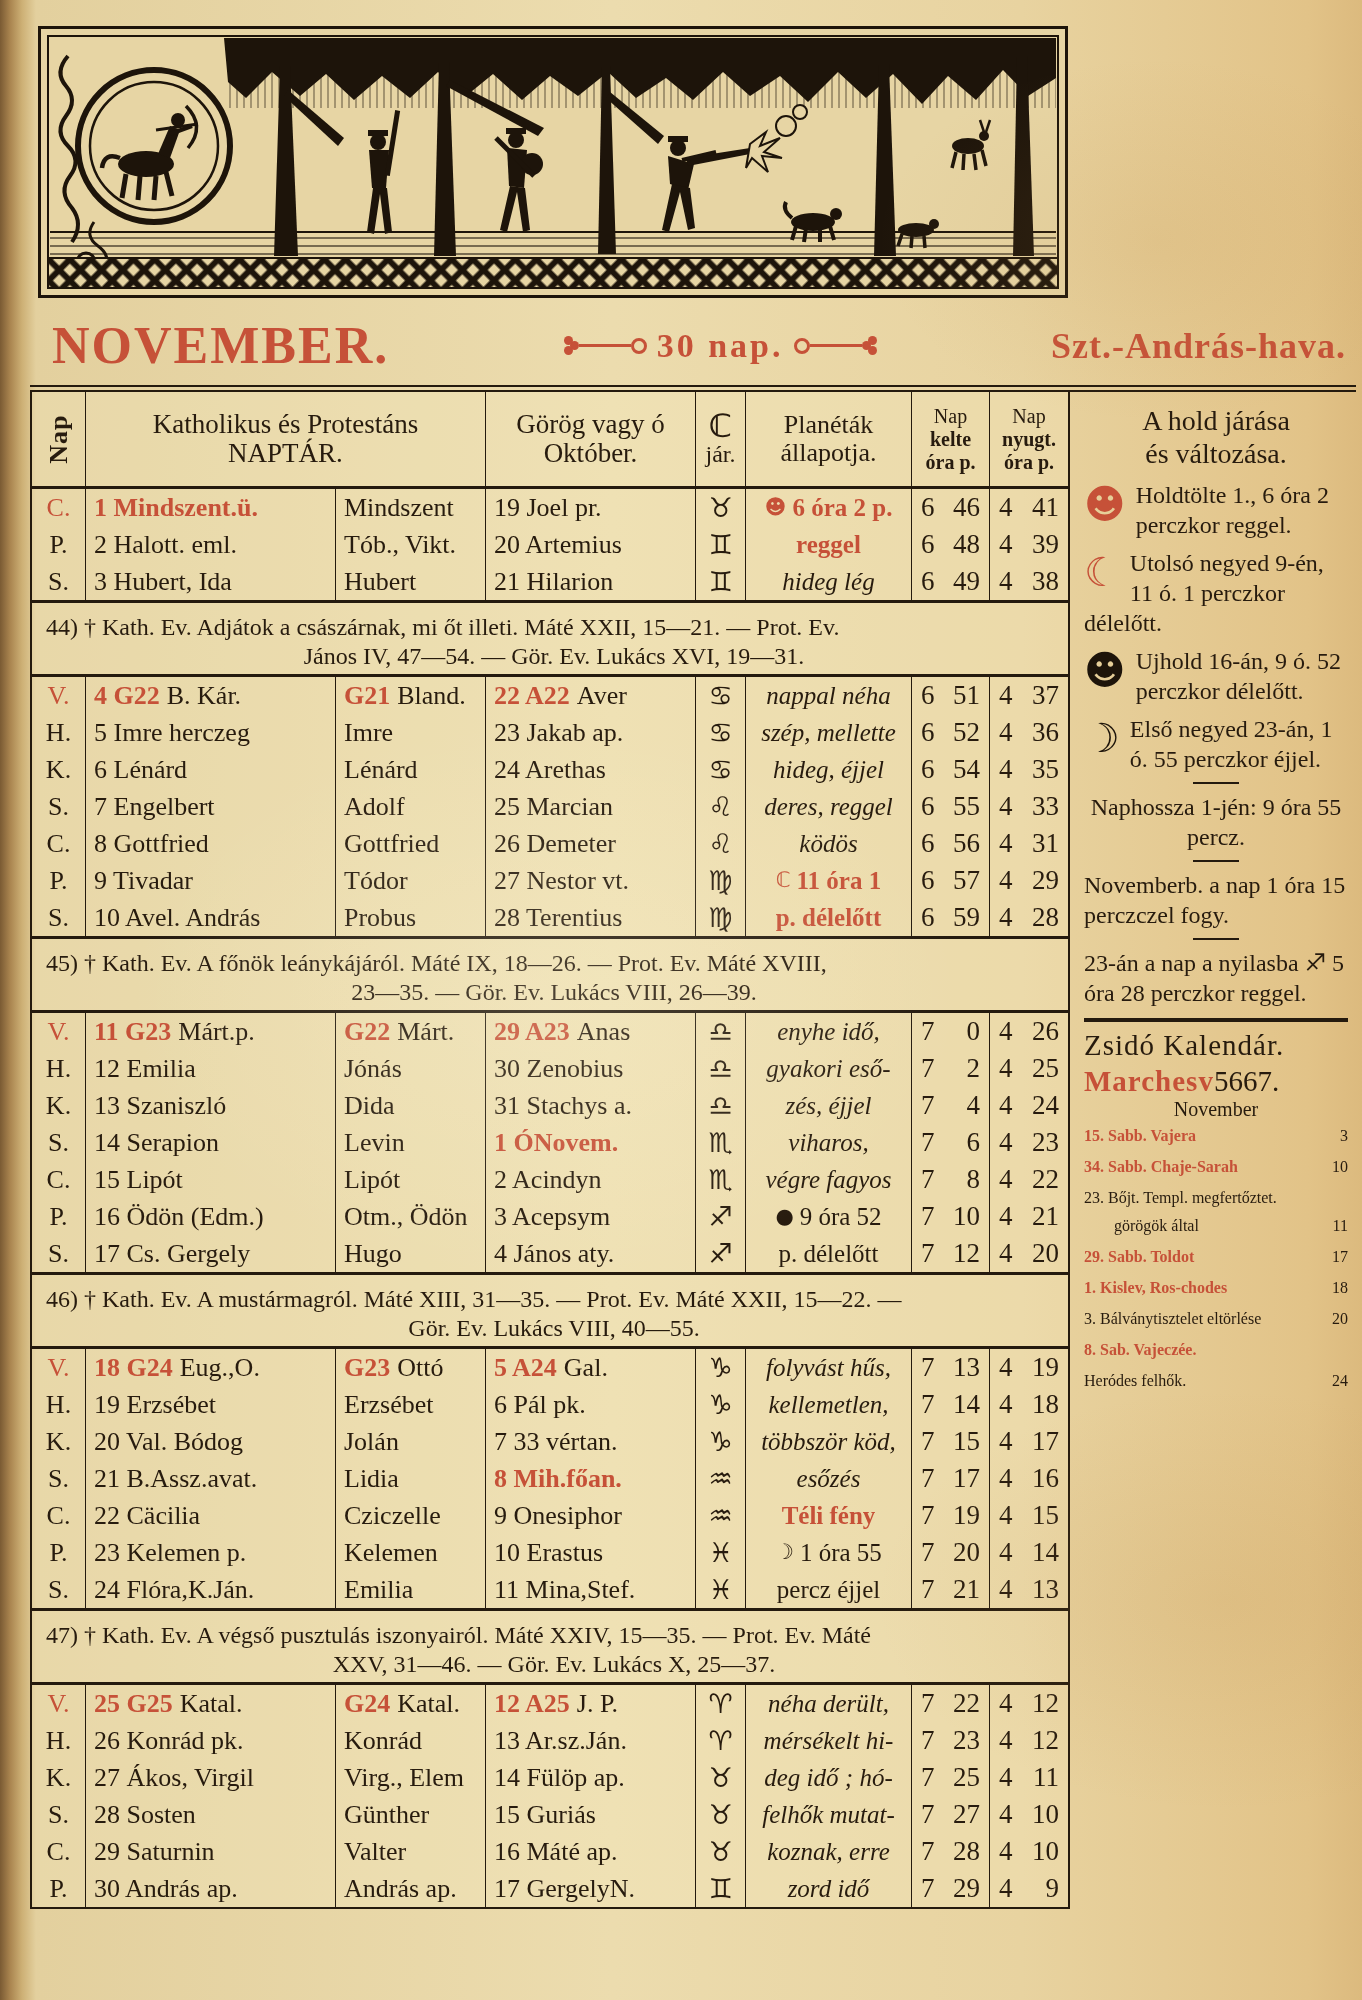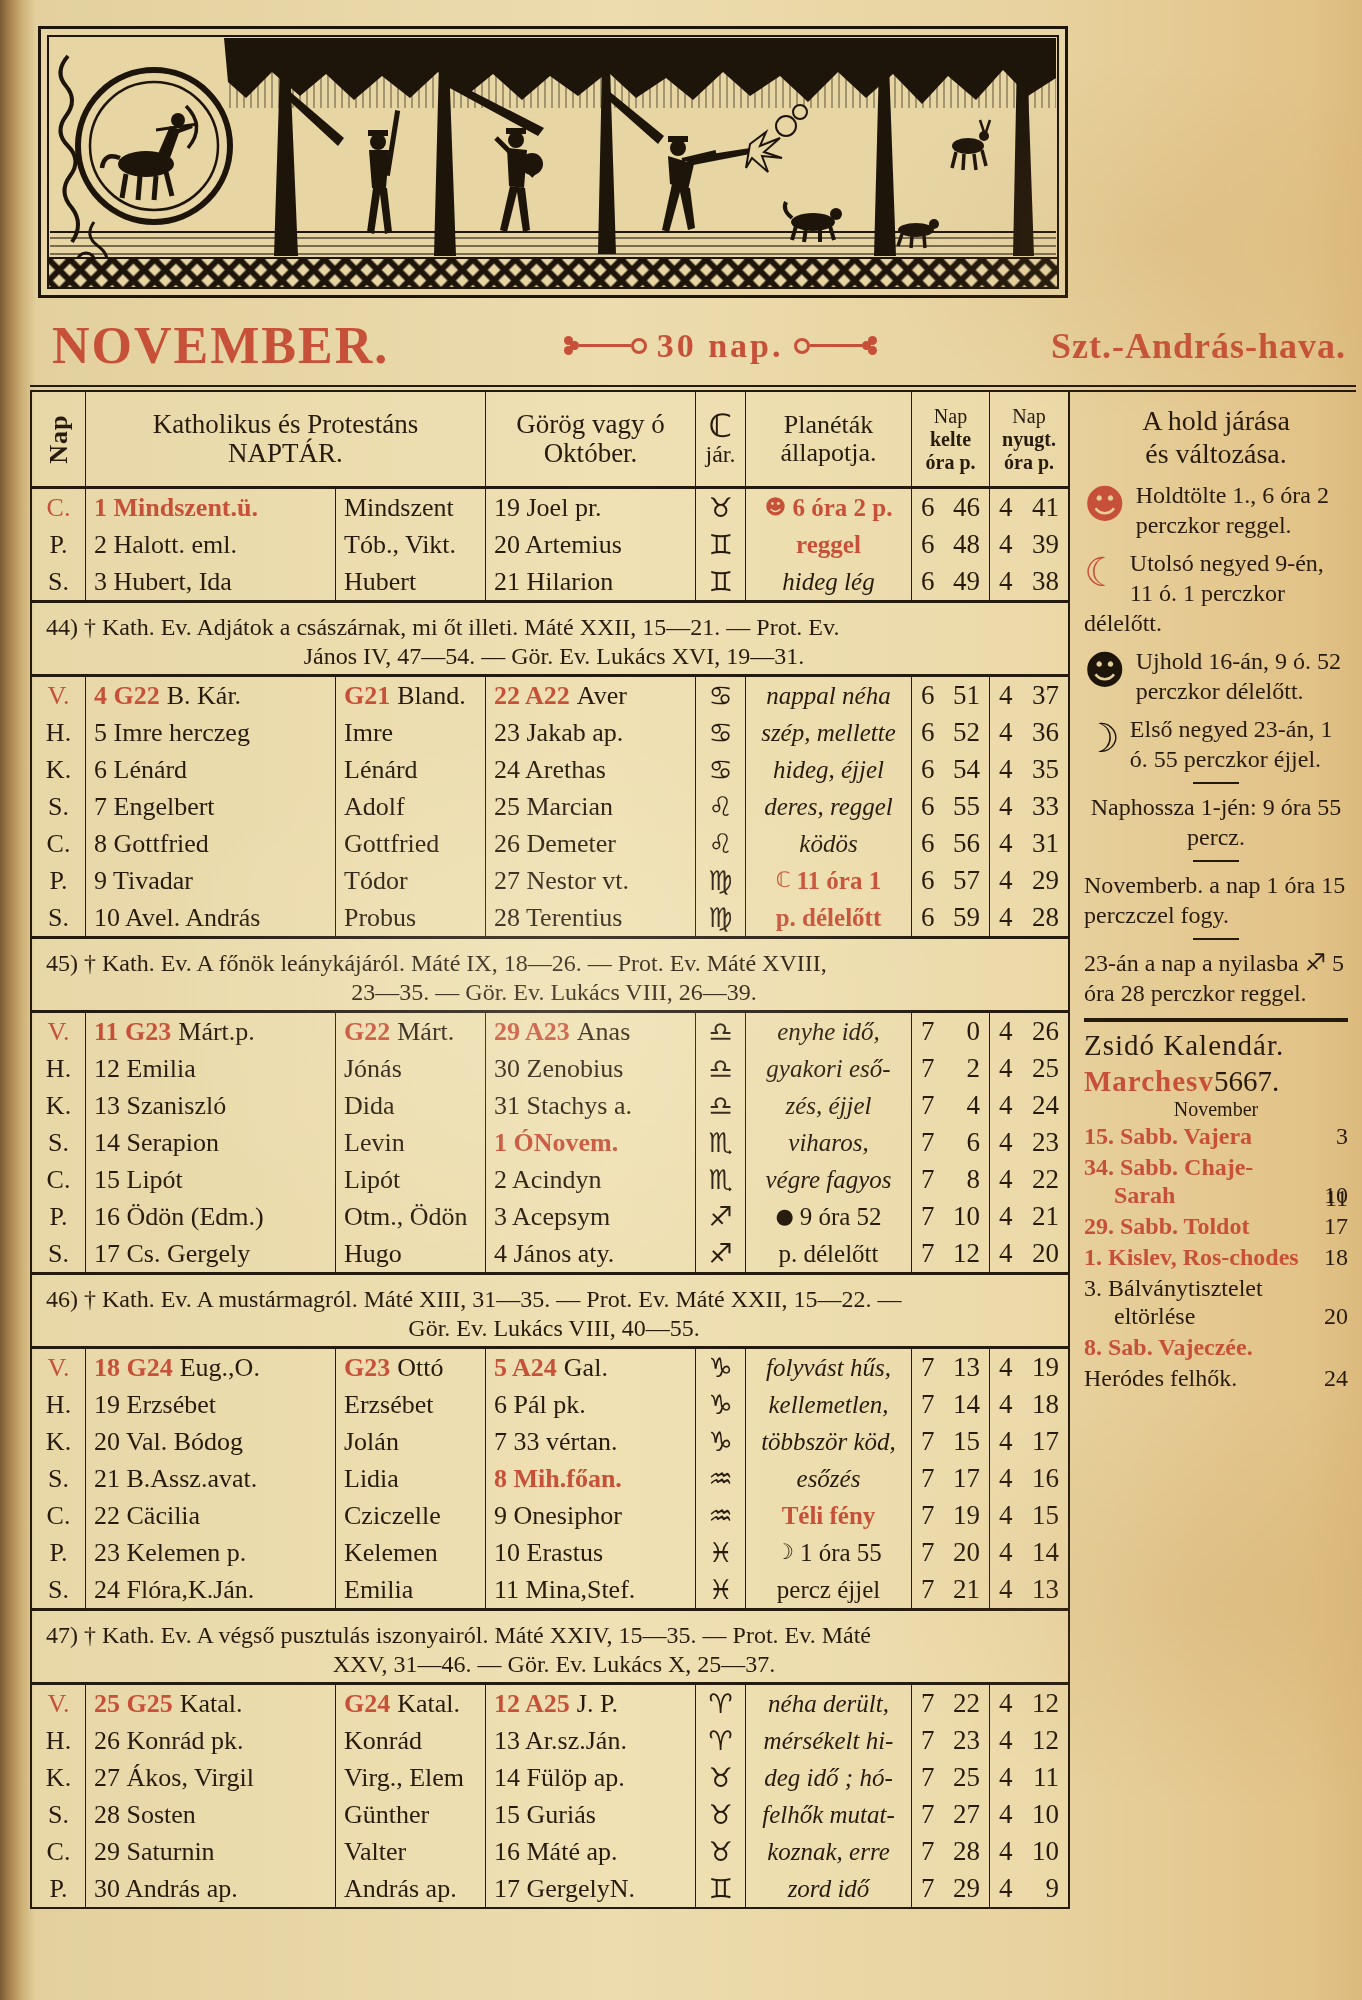--- a/index.html
+++ b/index.html
@@ -77,21 +77,21 @@
   .phase::after{content:"";display:block;clear:both;}
   .sdiv{width:46px;border-top:2px solid #241a0e;margin:8px auto;}
   .sdiv-heavy{border-top:4px solid #241a0e;margin:10px 0 8px;}
   .sb-line{margin-bottom:4px;}
   .sb-center{text-align:center;}
   .sag{font-family:"DejaVu Sans",sans-serif;}
   .jw-head{font-size:29px;text-align:left;margin:2px 0 6px;letter-spacing:1px;}
   .jw-month{font-size:29px;margin-bottom:2px;}
   .jw-month .red{font-weight:bold;letter-spacing:1px;}
   .jw-sub{font-size:20px;text-align:center;line-height:22px;margin-bottom:2px;}
-  .jentry{position:relative;padding-left:30px;padding-right:34px;text-indent:-30px;font-size:24px;line-height:28px;margin-bottom:3px;}
+  .jentry{position:relative;padding-left:30px;padding-right:34px;text-indent:-30px;font-size:16px;line-height:28px;margin-bottom:3px;}
   .jentry.red{color:#c65138;font-weight:bold;}
   .jnum{position:absolute;right:0;bottom:0;text-indent:0;color:#271b0e;font-weight:normal;}
 </style>
 </head>
 <body>
 
 <div class="illu-wrap">
 <svg width="1030" height="272" viewBox="0 0 1030 272" xmlns="http://www.w3.org/2000/svg">
   <defs>
     <pattern id="lat" width="15" height="15" patternUnits="userSpaceOnUse" patternTransform="rotate(45)">
@@ -1156,21 +1156,21 @@
     </div>
     <div class="sdiv-heavy"></div>
     <div class="jw-head">Zsidó Kalendár.</div>
     <div class="jw-month">
       <span class="red">Marchesv</span><span>5667.</span>
     </div>
     <div class="jw-sub">November</div>
     <div>
         <div class="jentry red"><span class="jtext">15. Sabb. Vajera</span><span class="jnum">3</span></div>
         <div class="jentry red"><span class="jtext">34. Sabb. Chaje-Sarah</span><span class="jnum">10</span></div>
-        <div class="jentry"><span class="jnum">11</span></div>
+        <div class="jentry"><span class="jtext">23. Bőjt. Templ. megfertőztet. görögök által</span><span class="jnum">11</span></div>
         <div class="jentry red"><span class="jtext">29. Sabb. Toldot</span><span class="jnum">17</span></div>
         <div class="jentry red"><span class="jtext">1. Kislev, Ros-chodes</span><span class="jnum">18</span></div>
         <div class="jentry"><span class="jtext">3. Bálványtisztelet eltörlése</span><span class="jnum">20</span></div>
         <div class="jentry red"><span class="jtext">8. Sab. Vajeczée.</span></div>
         <div class="jentry"><span class="jtext">Heródes felhők.</span><span class="jnum">24</span></div>
       </div>
   </aside>
 
 </div>
 

